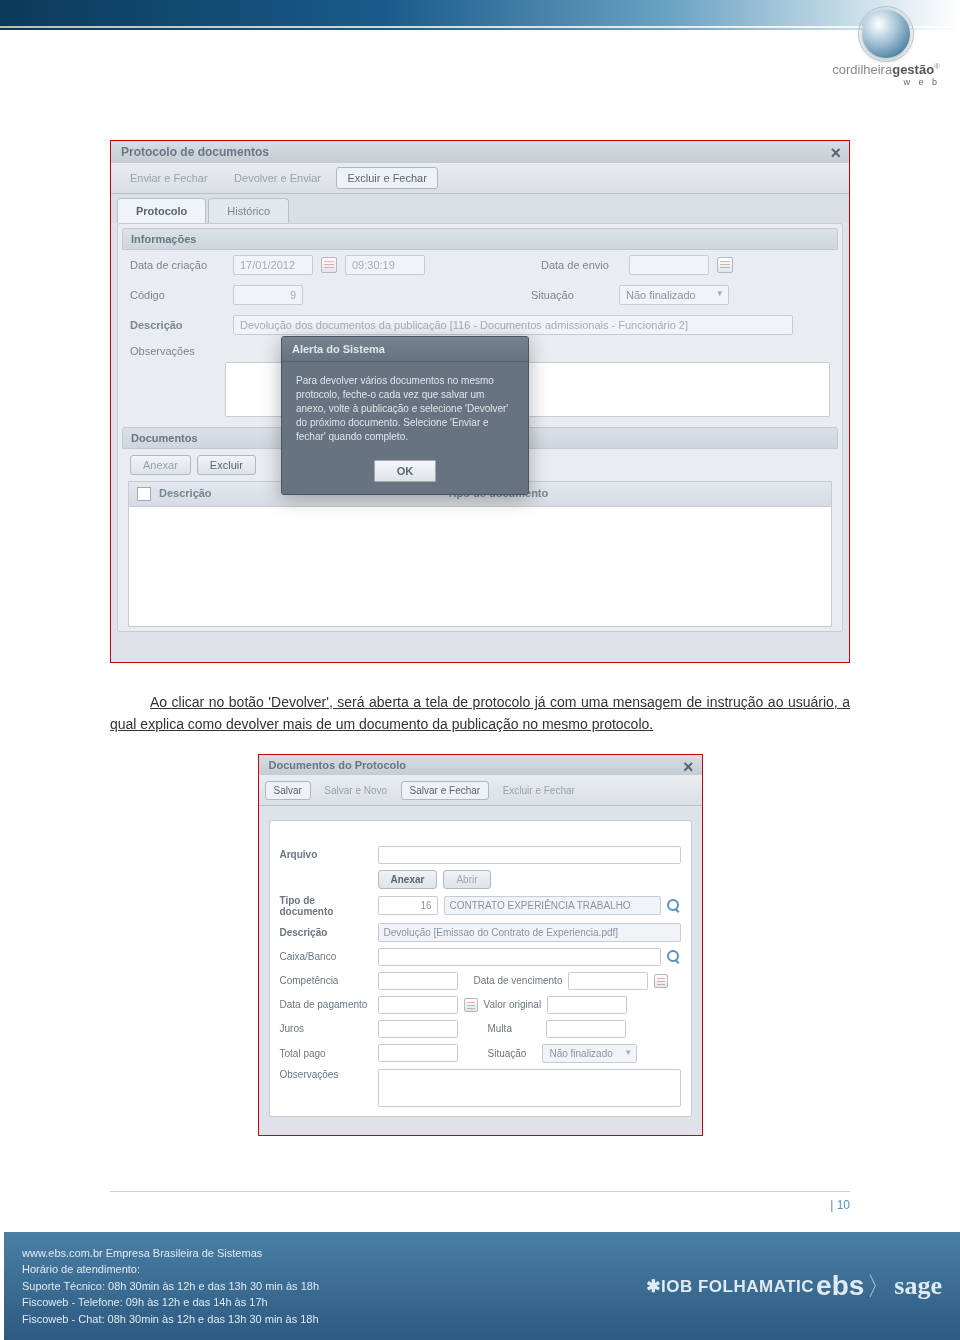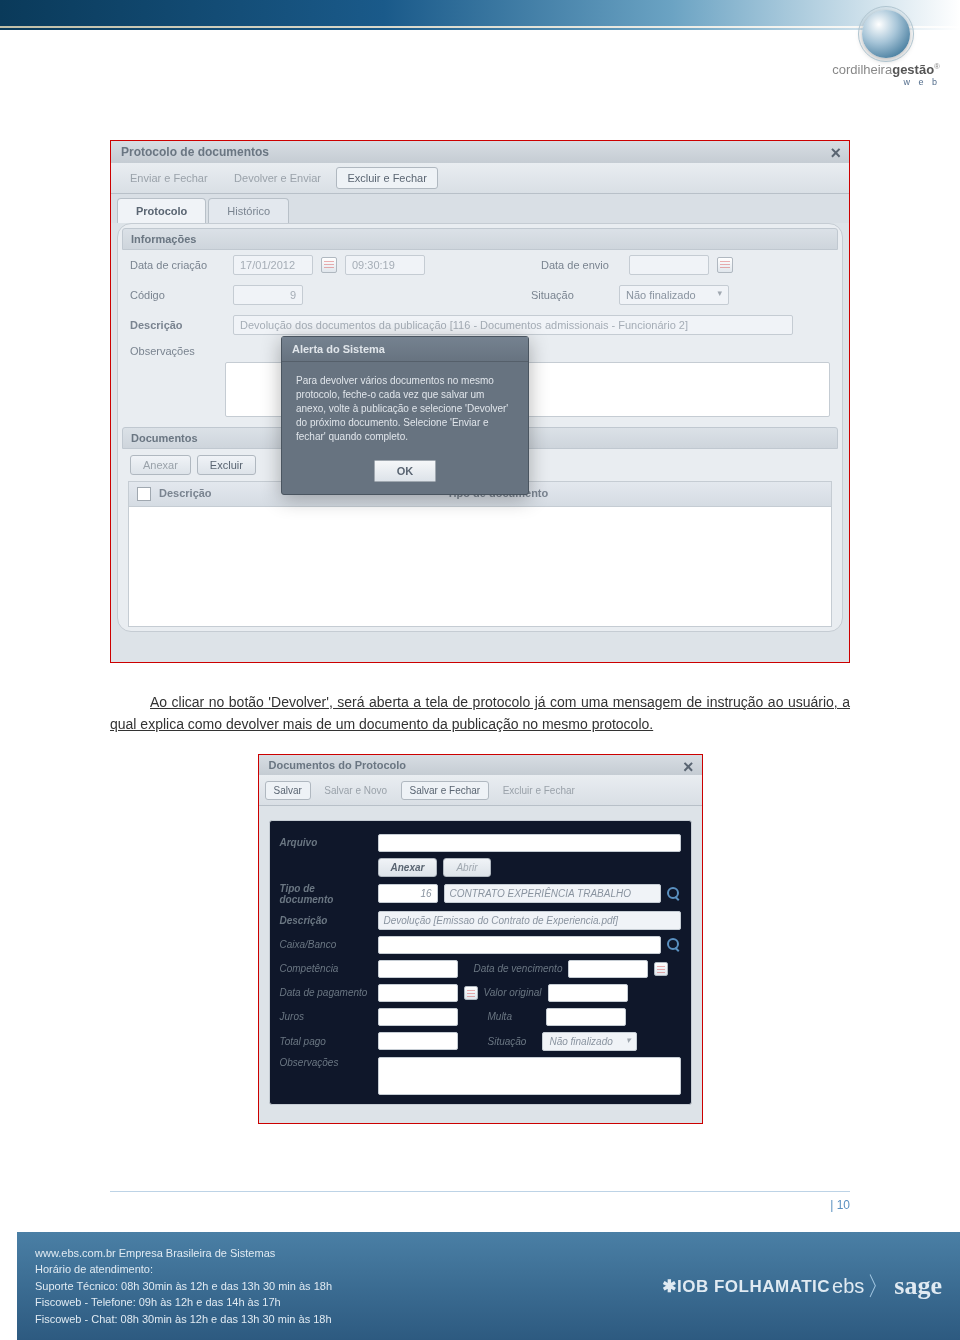--- a/index.html
+++ b/index.html
@@ -117,21 +117,21 @@
   .tab.active {
     background: #f0f3f7;
     font-weight: bold;
     color: #5a6572;
   }
   .panel {
     background: #e9edf1;
     border: 1px solid #c5ccd3;
     margin: 0 6px;
     padding: 4px;
-    border-radius: 14px;
+    border-radius: 3px;
   }
   .section-head {
     background: linear-gradient(#dbe1e7, #ced5dc);
     padding: 4px 8px;
     font-size: 11px;
     font-weight: bold;
     color: #6a7682;
     border: 1px solid #c0c8d0;
     border-radius: 3px 3px 0 0;
   }
@@ -288,26 +288,25 @@
   .shot2 {
     border: 1px solid #c00;
     background: #dde3e8;
     width: 445px;
     margin: 0 auto;
     position: relative;
     padding-bottom: 18px;
   }
   .shot2 .win-title { font-size: 11px; }
   .shot2 .panel2 {
-    background: #0f172a;
+    background: #ffffff;
     border: 1px solid #c5ccd3;
     margin: 14px 10px 0;
     border-radius: 3px;
-    padding: 10px 6px 6px;
-    font-style: italic;
+    padding: 22px 6px 6px;
   }
   .form2-row {
     display: flex;
     align-items: center;
     padding: 3px 4px;
     font-size: 10px;
     color: #6a7682;
     gap: 6px;
   }
   .form2-row label { width: 92px; flex-shrink: 0; }
@@ -375,40 +374,40 @@
     position: absolute;
     right: 0;
     bottom: 20px;
     width: 740px;
     height: 1px;
     background: #5a90c0;
     opacity: 0.4;
   }
   .bottom-banner {
     position: absolute;
-    left: 17px; right: 0; bottom: 0;
+    left: 4px; right: 0; bottom: 0;
     height: 108px;
     background: linear-gradient(#4a7fa5, #2d5a80);
     color: #e0eaf2;
     font-size: 11px;
     padding: 10px 18px;
     display: flex;
     justify-content: space-between;
     align-items: center;
   }
   .bottom-left { line-height: 1.5; }
   .bottom-right {
     display: flex;
     align-items: center;
     gap: 2px;
     font-size: 22px;
     font-weight: bold;
   }
   .bottom-right .iob { font-size: 17px; letter-spacing: 0.5px; }
-  .bottom-right .ebs { font-size: 20px; font-weight: normal; }
+  .bottom-right .ebs { font-size: 28px; font-weight: bold; }
   .bottom-right .gt { font-size: 26px; font-weight: 100; color: #a0c5e0; }
   .bottom-right .sage { font-size: 26px; font-family: Georgia, serif; }
 </style>
 </head>
 <body>
 
 <div class="top-bar"></div>
 <div class="logo-area">
   <div class="logo-globe"></div>
   <div class="logo-text">

